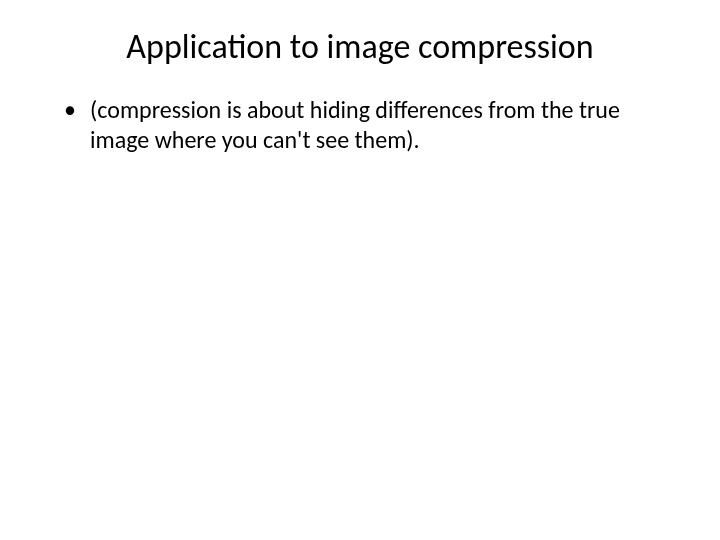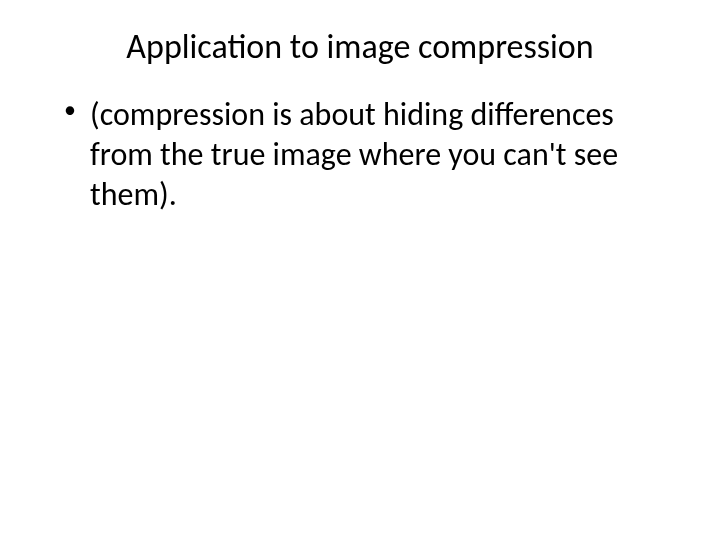--- a/index.html
+++ b/index.html
@@ -28,21 +28,21 @@
       margin-bottom: 28px;
       letter-spacing: 0px;
     }
     .bullet-list {
       list-style: none;
       padding-left: 14px;
     }
     .bullet-item {
       position: relative;
       padding-left: 26px;
-      font-size: 32px;
+      font-size: 24px;
       line-height: 1.25;
       font-weight: 400;
     }
     .bullet-item::before {
       content: "•";
       position: absolute;
       left: 0;
       top: 0;
       font-size: 24px;
     }

